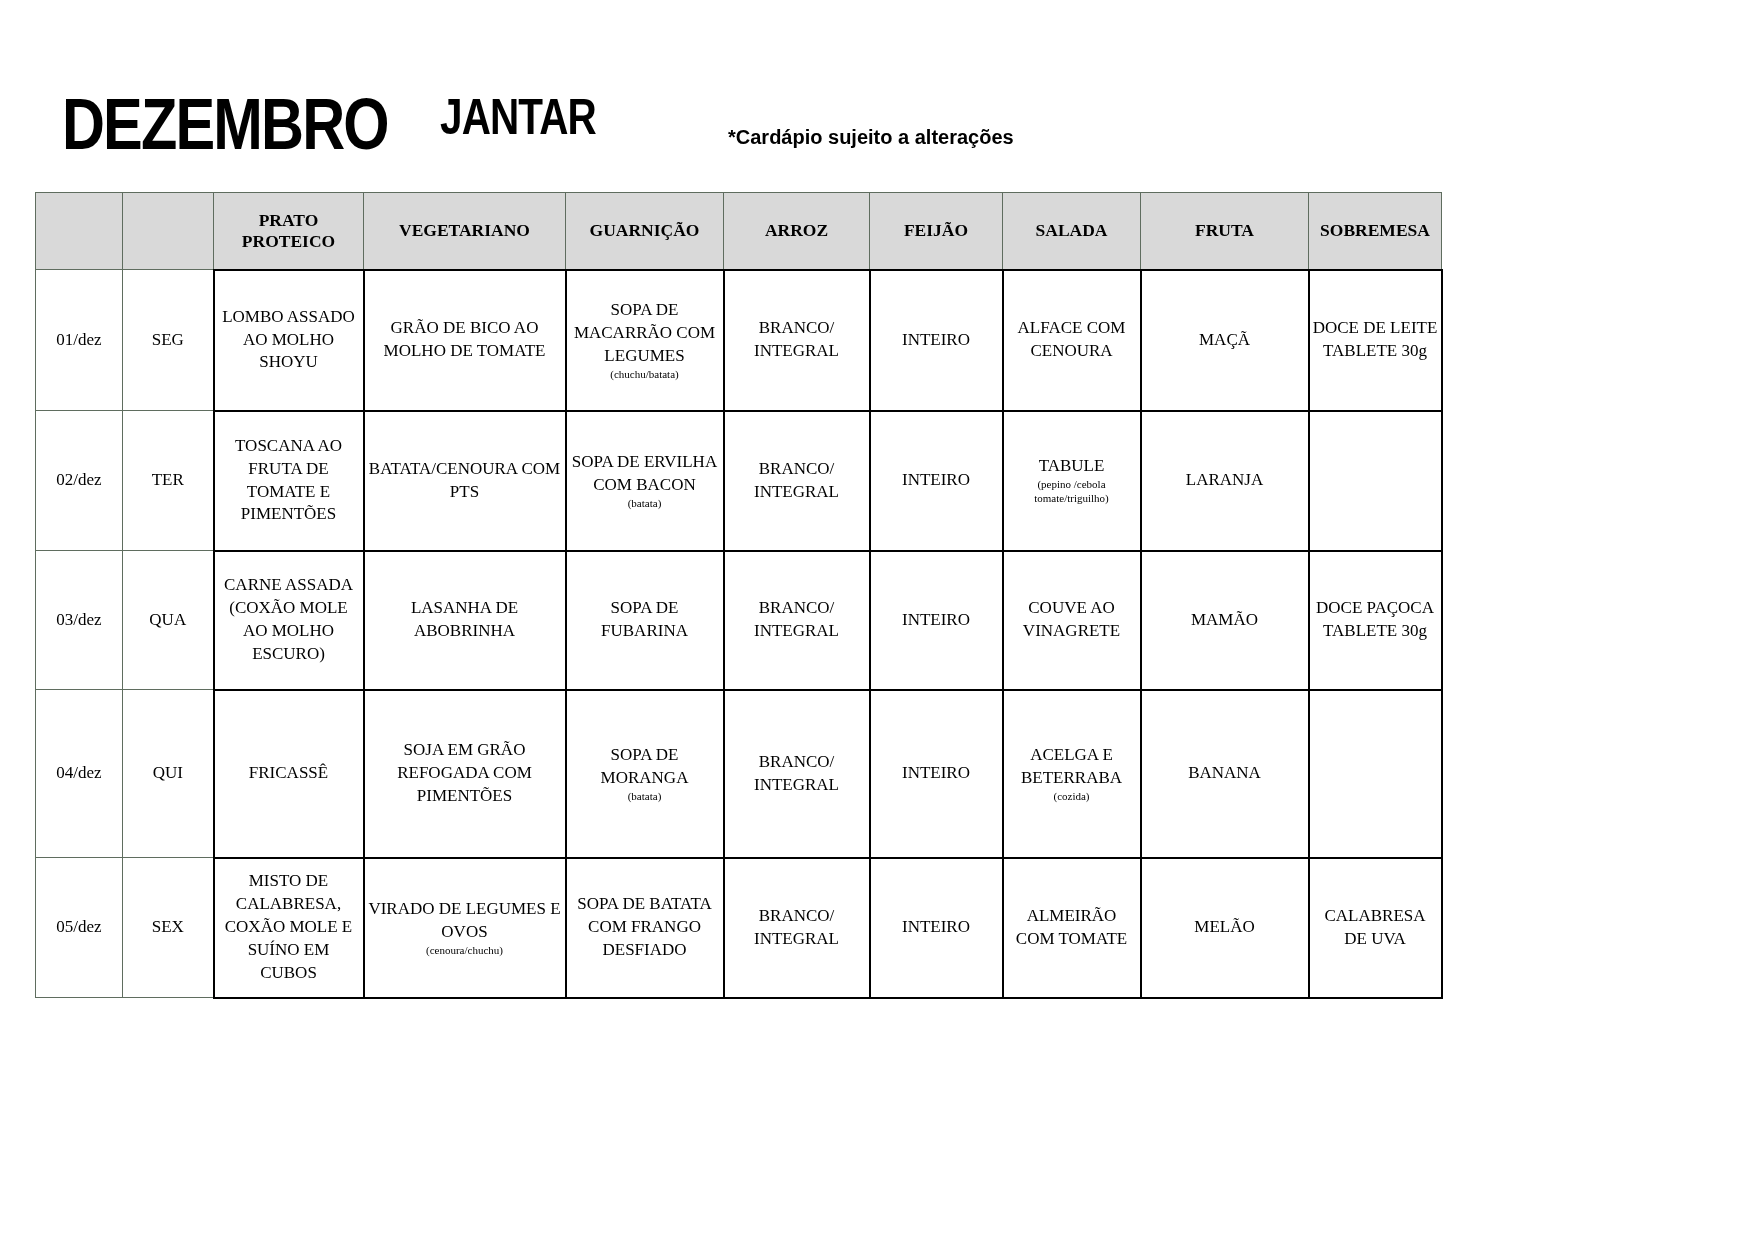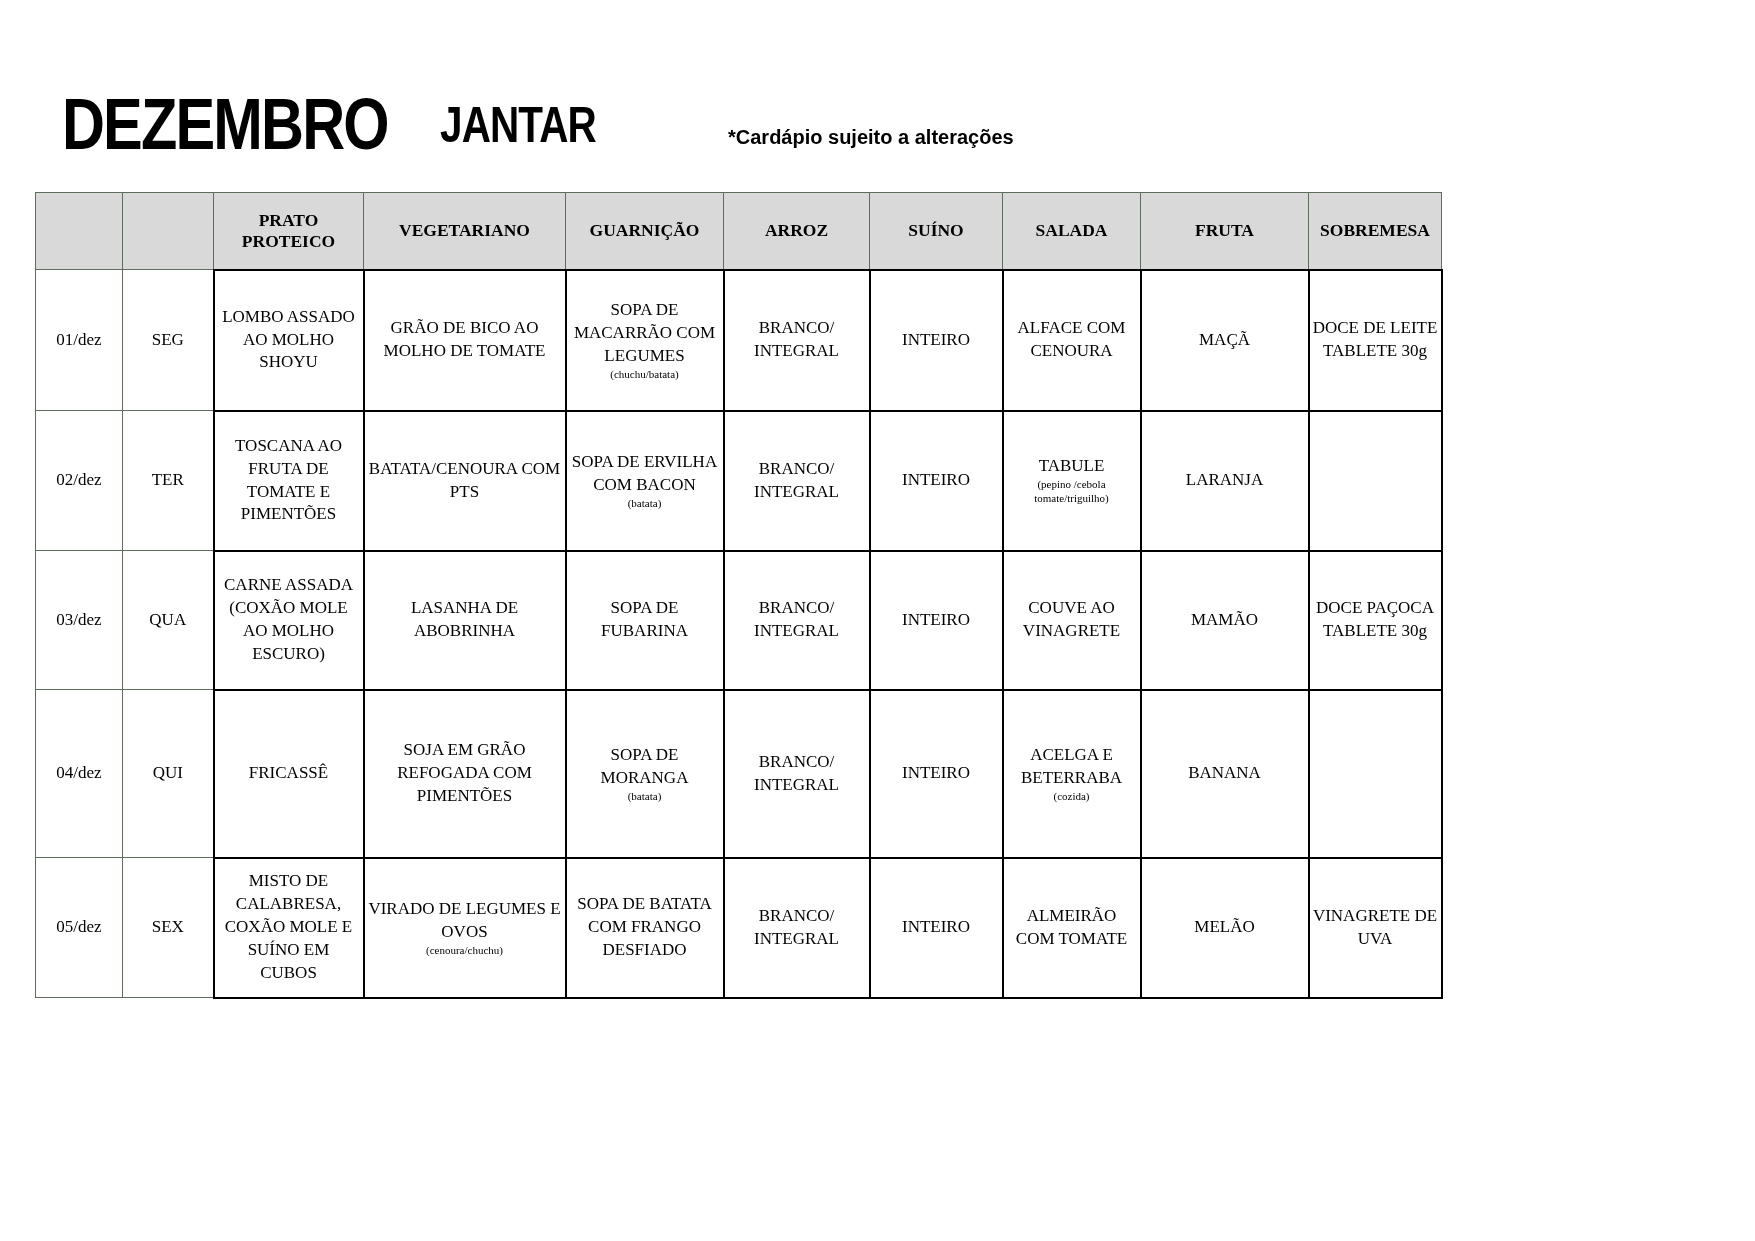--- a/index.html
+++ b/index.html
@@ -7,21 +7,21 @@
     width:1755px;height:1241px;
     background:#ffffff;
     font-family:"Liberation Serif", serif;
     color:#000;
     position:relative;
     overflow:hidden;
   }
   
   .title-wrap{
     position:absolute;left:62px;top:96px;
-    display:flex;align-items:center;gap:28px;
+    display:flex;align-items:flex-start;gap:28px;
   }
   .main-title{
     font-family:"Liberation Sans", sans-serif;
     font-weight:bold;
     font-size:64px;
     letter-spacing:-2px;
     line-height:1;
     display:inline-block;
     transform:scale(0.93,1.12);
     transform-origin:left bottom;
@@ -100,21 +100,21 @@
       <col style="width:133px">
   </colgroup>
   <thead>
     <tr style="height:77px">
       <th></th>
       <th></th>
       <th>PRATO PROTEICO</th>
       <th>VEGETARIANO</th>
       <th>GUARNIÇÃO</th>
       <th>ARROZ</th>
-      <th>SUÍNO</th>
+      <th>FEIJÃO</th>
       <th>SALADA</th>
       <th>FRUTA</th>
       <th>SOBREMESA</th>
     </tr>
   </thead>
   <tbody>
     <tr style="height:141px">
       <td class="muted">01/dez</td>
       <td class="muted">SEG</td>
       <td>LOMBO ASSADO AO MOLHO SHOYU</td>
@@ -183,16 +183,16 @@
       <td>MISTO DE CALABRESA, COXÃO MOLE E SUÍNO EM CUBOS</td>
       <td>
         <span>VIRADO DE LEGUMES E OVOS</span>
         <span class="cell-note">(cenoura/chuchu)</span>
       </td>
       <td>SOPA DE BATATA COM FRANGO DESFIADO</td>
       <td>BRANCO/ INTEGRAL</td>
       <td>INTEIRO</td>
       <td>ALMEIRÃO COM TOMATE</td>
       <td>MELÃO</td>
-      <td>VINAGRETE DE UVA</td>
+      <td>CALABRESA DE UVA</td>
     </tr>
   </tbody>
 </table>
 
 </body></html>

